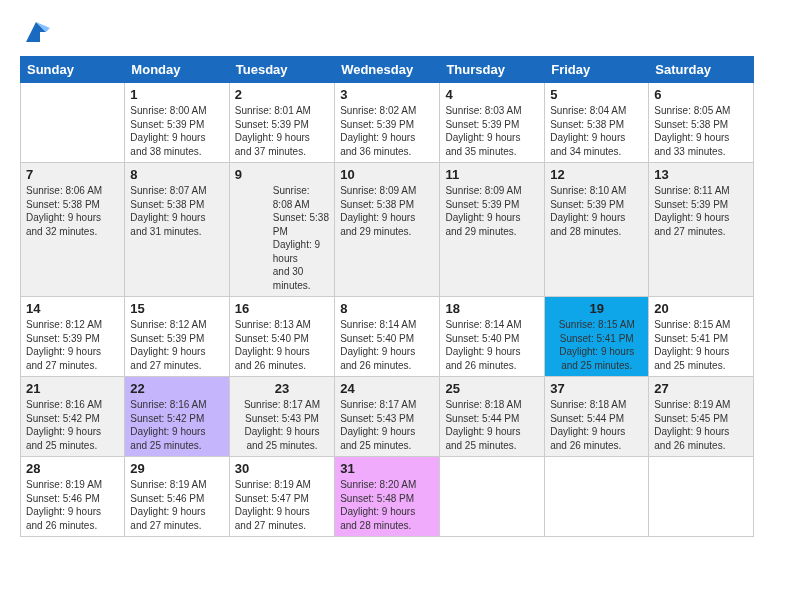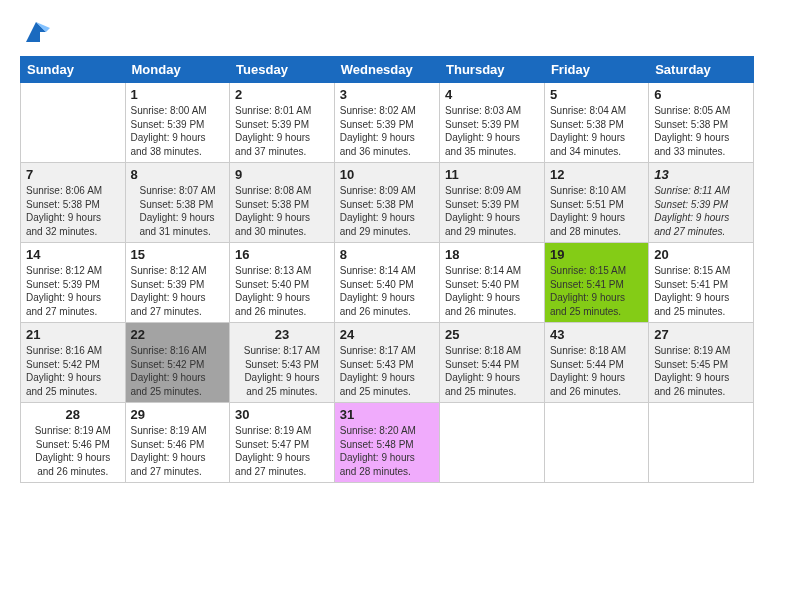--- a/index.html
+++ b/index.html
@@ -179,28 +179,28 @@
         <tr>
           <td style="background: rgb(240, 240, 240);">
             <span class="day-num">7</span>
             <div class="day-info" style="white-space: pre-line;">Sunrise: 8:06 AM
 Sunset: 5:38 PM
 Daylight: 9 hours
 and 32 minutes.</div>
           </td>
           <td style="background: rgb(240, 240, 240);">
             <span class="day-num">8</span>
-            <div class="day-info" style="white-space: pre-line; margin-left: 9px;">Sunrise: 8:07 AM
+            <div class="day-info" style="white-space: pre-line;">Sunrise: 8:07 AM
 Sunset: 5:38 PM
 Daylight: 9 hours
 and 31 minutes.</div>
           </td>
           <td style="background: rgb(240, 240, 240);">
             <span class="day-num">9</span>
-            <div class="day-info" style="white-space: pre-line;">Sunrise: 8:08 AM
+            <div class="day-info" style="white-space: pre-line; margin-left: 38px;">Sunrise: 8:08 AM
 Sunset: 5:38 PM
 Daylight: 9 hours
 and 30 minutes.</div>
           </td>
           <td style="background: rgb(240, 240, 240);">
             <span class="day-num">10</span>
             <div class="day-info" style="white-space: pre-line;">Sunrise: 8:09 AM
 Sunset: 5:38 PM
 Daylight: 9 hours
 and 29 minutes.</div>
@@ -208,25 +208,25 @@
           <td style="background: rgb(240, 240, 240);">
             <span class="day-num">11</span>
             <div class="day-info" style="white-space: pre-line;">Sunrise: 8:09 AM
 Sunset: 5:39 PM
 Daylight: 9 hours
 and 29 minutes.</div>
           </td>
           <td style="background: rgb(240, 240, 240);">
             <span class="day-num">12</span>
             <div class="day-info" style="white-space: pre-line;">Sunrise: 8:10 AM
-Sunset: 5:51 PM
+Sunset: 5:39 PM
 Daylight: 9 hours
 and 28 minutes.</div>
           </td>
-          <td style="background: rgb(240, 240, 240); font-style: italic;">
+          <td style="background: rgb(240, 240, 240);">
             <span class="day-num">13</span>
             <div class="day-info" style="white-space: pre-line;">Sunrise: 8:11 AM
 Sunset: 5:39 PM
 Daylight: 9 hours
 and 27 minutes.</div>
           </td>
         </tr>
         <tr>
           <td style="background: rgb(255, 255, 255);">
             <span class="day-num">14</span>
@@ -256,21 +256,21 @@
 Daylight: 9 hours
 and 26 minutes.</div>
           </td>
           <td style="background: rgb(255, 255, 255);">
             <span class="day-num">18</span>
             <div class="day-info" style="white-space: pre-line;">Sunrise: 8:14 AM
 Sunset: 5:40 PM
 Daylight: 9 hours
 and 26 minutes.</div>
           </td>
-          <td style="background: #84cc16;">
+          <td style="background: #0ea5e9; text-align: center;">
             <span class="day-num">19</span>
             <div class="day-info" style="white-space: pre-line;">Sunrise: 8:15 AM
 Sunset: 5:41 PM
 Daylight: 9 hours
 and 25 minutes.</div>
           </td>
           <td style="background: rgb(255, 255, 255);">
             <span class="day-num">20</span>
             <div class="day-info" style="white-space: pre-line;">Sunrise: 8:15 AM
 Sunset: 5:41 PM
@@ -279,21 +279,21 @@
           </td>
         </tr>
         <tr>
           <td style="background: rgb(240, 240, 240);">
             <span class="day-num">21</span>
             <div class="day-info" style="white-space: pre-line;">Sunrise: 8:16 AM
 Sunset: 5:42 PM
 Daylight: 9 hours
 and 25 minutes.</div>
           </td>
-          <td style="background: #a3a3a3;">
+          <td style="background: #c4b5fd;">
             <span class="day-num">22</span>
             <div class="day-info" style="white-space: pre-line;">Sunrise: 8:16 AM
 Sunset: 5:42 PM
 Daylight: 9 hours
 and 25 minutes.</div>
           </td>
           <td style="background: rgb(240, 240, 240); text-align: center;">
             <span class="day-num">23</span>
             <div class="day-info" style="white-space: pre-line;">Sunrise: 8:17 AM
 Sunset: 5:43 PM
@@ -308,36 +308,36 @@
 and 25 minutes.</div>
           </td>
           <td style="background: rgb(240, 240, 240);">
             <span class="day-num">25</span>
             <div class="day-info" style="white-space: pre-line;">Sunrise: 8:18 AM
 Sunset: 5:44 PM
 Daylight: 9 hours
 and 25 minutes.</div>
           </td>
           <td style="background: rgb(240, 240, 240);">
-            <span class="day-num">43</span>
+            <span class="day-num">37</span>
             <div class="day-info" style="white-space: pre-line;">Sunrise: 8:18 AM
 Sunset: 5:44 PM
 Daylight: 9 hours
 and 26 minutes.</div>
           </td>
           <td style="background: rgb(240, 240, 240);">
             <span class="day-num">27</span>
             <div class="day-info" style="white-space: pre-line;">Sunrise: 8:19 AM
 Sunset: 5:45 PM
 Daylight: 9 hours
 and 26 minutes.</div>
           </td>
         </tr>
         <tr>
-          <td style="background: rgb(255, 255, 255); text-align: center;">
+          <td style="background: rgb(255, 255, 255);">
             <span class="day-num">28</span>
             <div class="day-info" style="white-space: pre-line;">Sunrise: 8:19 AM
 Sunset: 5:46 PM
 Daylight: 9 hours
 and 26 minutes.</div>
           </td>
           <td style="background: rgb(255, 255, 255);">
             <span class="day-num">29</span>
             <div class="day-info" style="white-space: pre-line;">Sunrise: 8:19 AM
 Sunset: 5:46 PM

